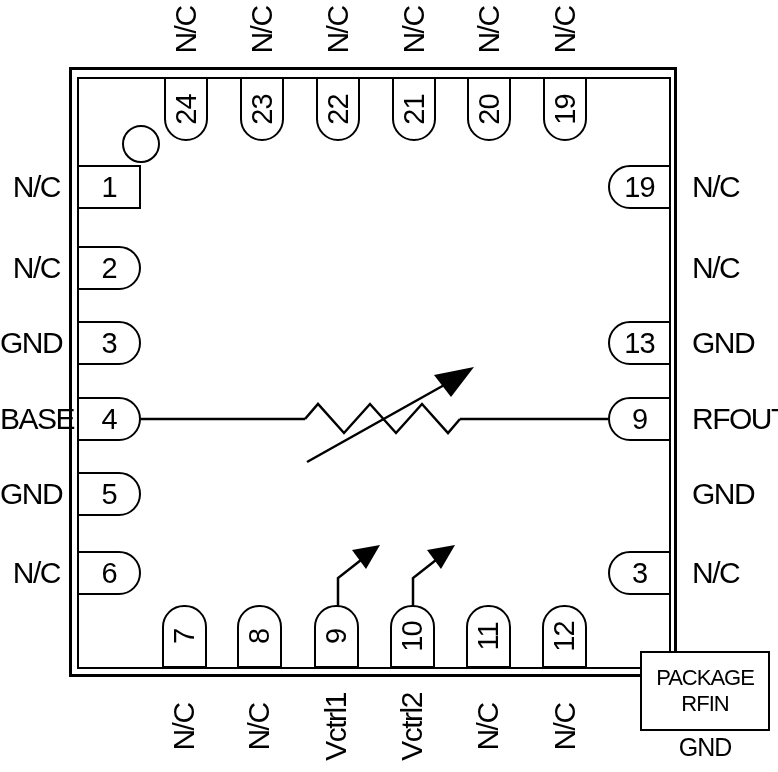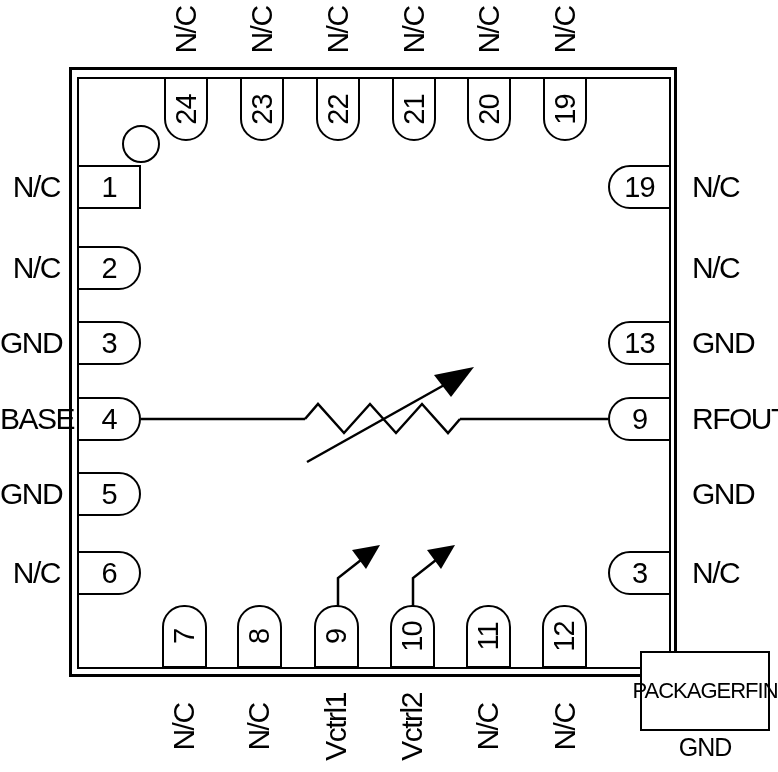--- a/index.html
+++ b/index.html
@@ -33,21 +33,21 @@
   .label-right{left:692px;width:86px;text-align:left;}
   .vlabel{position:absolute;display:flex;align-items:center;justify-content:center;
     width:60px;z-index:2;font-size:30px;letter-spacing:-1.5px;}
   .label-top{top:0;height:60px;}
   .label-bottom{top:686px;height:82px;}
   
   .overlay{position:absolute;left:0;top:0;z-index:3;pointer-events:none;}
   
   .pkg-base{position:absolute;left:640px;top:651px;width:130px;height:80px;
     border:2px solid #000;box-sizing:border-box;background:#fff;z-index:6;
-    display:flex;align-items:center;justify-content:center;
+    display:flex;flex-direction:column;align-items:center;justify-content:center;
     font-size:22px;line-height:26px;letter-spacing:-1px;}
   .pkg-gnd{position:absolute;left:640px;top:733px;width:130px;text-align:center;
     font-size:25px;letter-spacing:-1px;z-index:6;}
 </style>
 </head>
 <body>
 
 <div class="stage">
 
   <div class="pkg-outer"></div>

